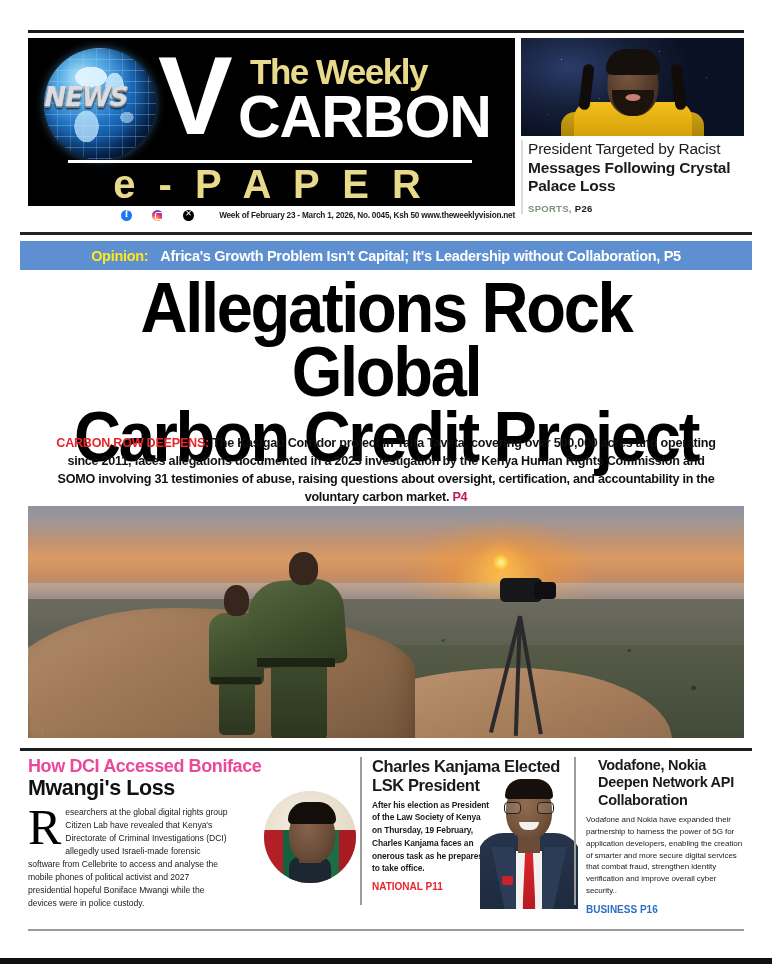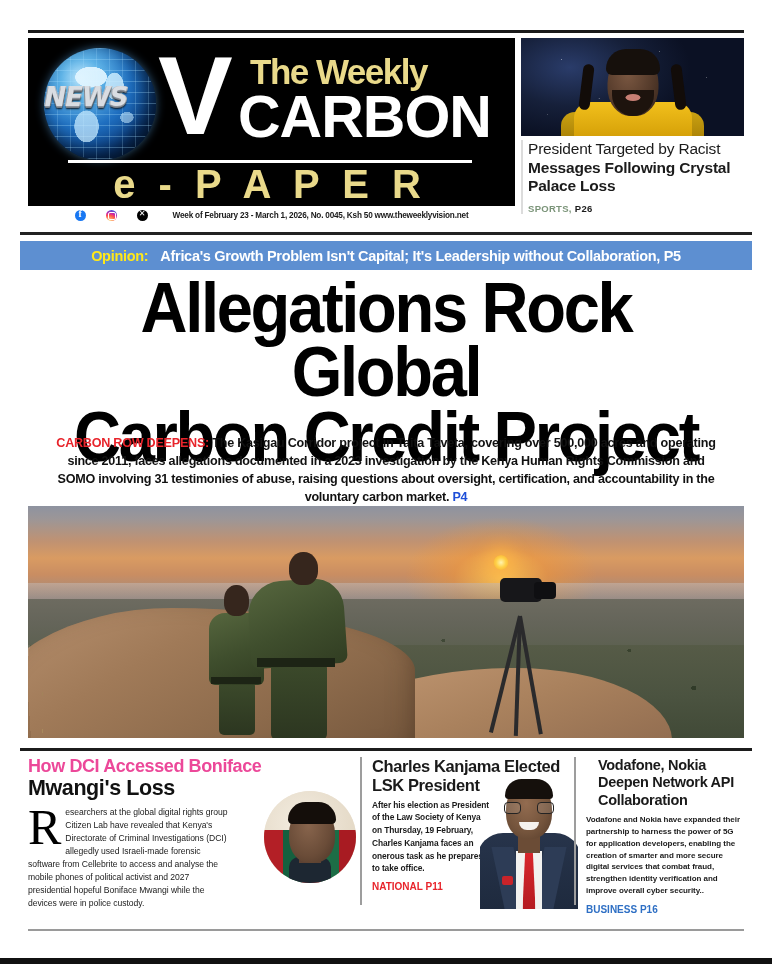--- a/index.html
+++ b/index.html
@@ -331,21 +331,21 @@
     width: 660px;
     text-align: center;
     font-family: "Liberation Sans", sans-serif;
     font-weight: 700;
     font-size: 12.6px;
     line-height: 1.42;
     color: #111111;
     letter-spacing: -0.25px;
   }
   .standfirst .kicker { color: #e8242b; }
-  .standfirst .page { color: #1d4ed8; }
+  .standfirst .page { color: #be185d; }
 
   
   .hero {
     position: absolute;
     left: 28px; top: 506px;
     width: 716px; height: 232px;
     overflow: hidden;
     background: #6b5a4a;
   }
   .hero .sky {
@@ -680,21 +680,21 @@
     font-weight: 700;
     font-size: 14.5px;
     line-height: 1.2;
     color: #1a1a1a;
     letter-spacing: -0.3px;
     padding-left: 12px;
   }
   .c3-body {
     margin-top: 5px;
     font-family: "Liberation Sans", sans-serif;
-    font-weight: 700;
+    font-weight: 400;
     font-size: 8px;
     line-height: 1.48;
     color: #1b1b1b;
     letter-spacing: -0.05px;
   }
   .c3-kicker {
     margin-top: 7px;
     font-family: "Liberation Sans", sans-serif;
     font-weight: 700;
     font-size: 10px;
@@ -715,21 +715,21 @@
     background: #111111;
   }
 
   
   .byline {
     position: absolute;
     left: 28px; top: 206px;
     width: 487px;
     display: flex;
     align-items: center;
-    justify-content: center;
+    justify-content: flex-end;
     gap: 20px;
     height: 18px;
   }
   .soc {
     width: 11px; height: 11px;
     border-radius: 50%;
     display: inline-block;
     flex: 0 0 auto;
     position: relative;
   }

